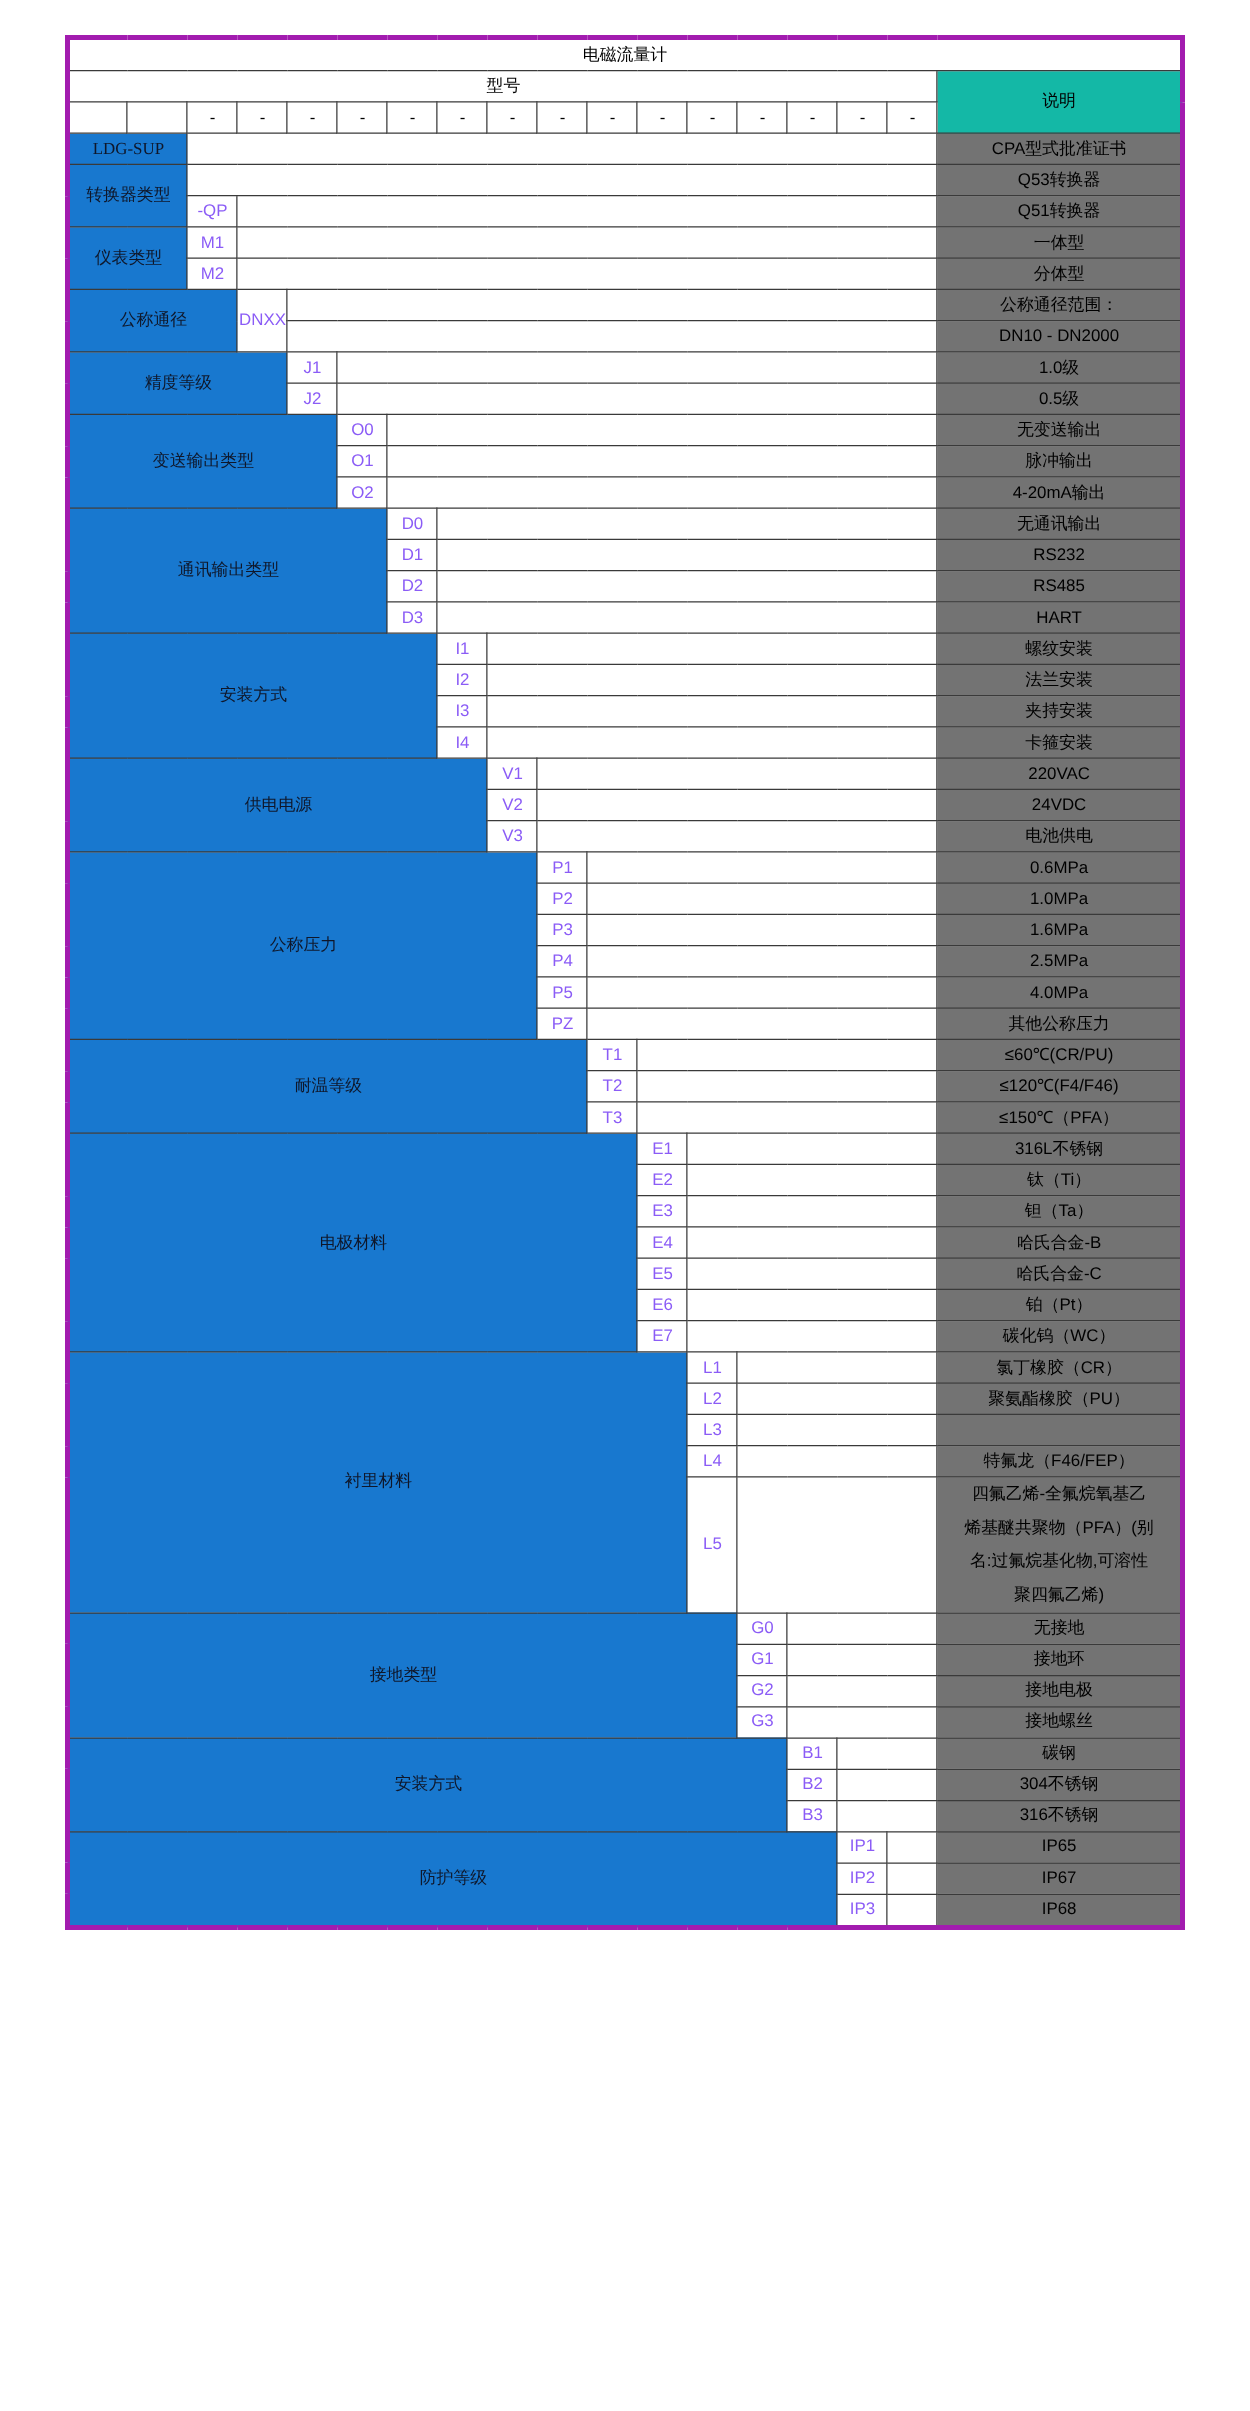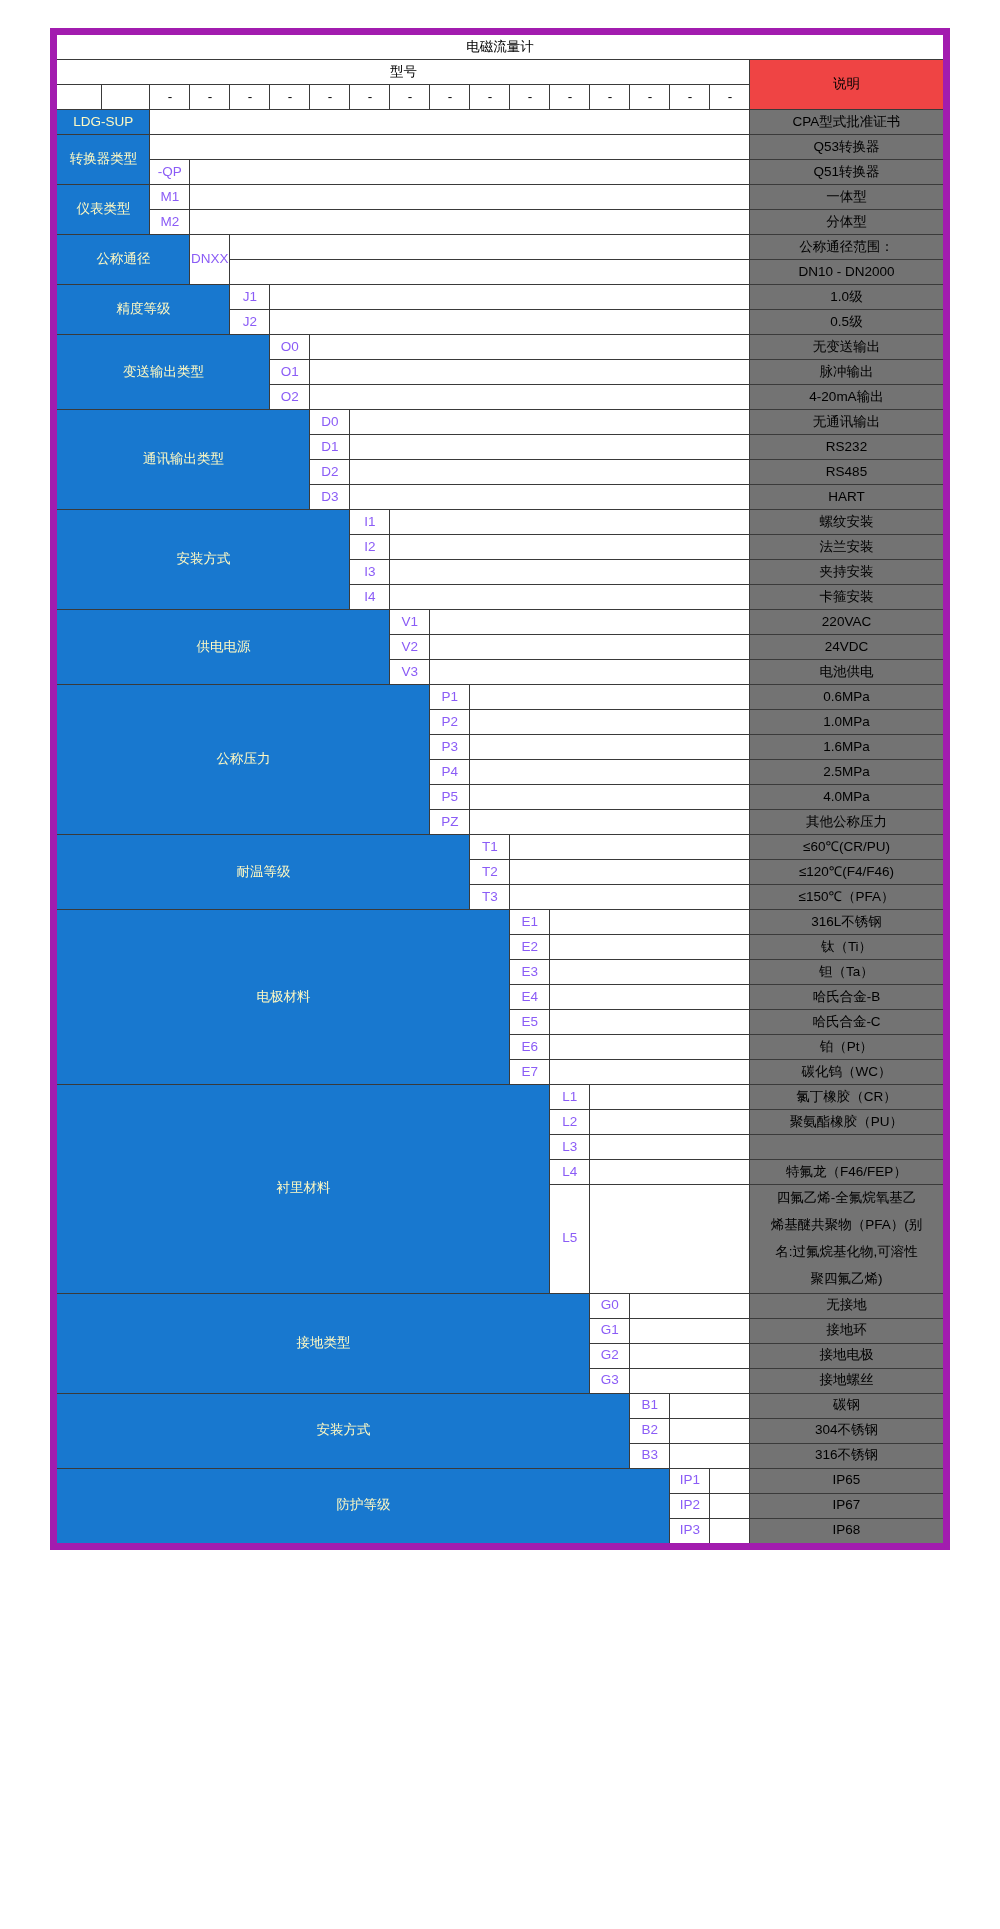--- a/index.html
+++ b/index.html
@@ -18,37 +18,38 @@
     width: 1000px;
     height: 1929px;
     box-sizing: border-box;
     padding: 28px 18px 18px 18px;
   }
   table.spec {
     border-collapse: collapse;
     table-layout: fixed;
     width: 812px;
     margin: 0 auto;
-    border: 7px solid #a21caf;
+    border: 4px solid #a21caf;
   }
   table.spec td {
     border: 1px solid #3a3a3a;
     font-size: 13.5px;
     text-align: center;
     vertical-align: middle;
     padding: 0;
     height: 24px;
     line-height: 1.25;
   }
   
   td.blue {
     background: #1878cf;
-    color: #fef9c3;
+    color: #0f172a;
     font-size: 14.5px;
     font-weight: 400;
+    font-family: Liberation Serif, serif;
   }
   td.blue.small {
     font-size: 13.5px;
   }
   
   td.code {
     background: #ffffff;
     color: #8b5cf6;
     font-size: 13.5px;
   }
@@ -67,21 +68,21 @@
     background: #ffffff;
   }
   td.modelhdr {
     font-size: 15px;
     height: 30px;
     background: #ffffff;
     margin-top: 34px;
   }
   td.deschdr {
     font-size: 15px;
-    background: #ef4444;
+    background: #14b8a6;
   }
   td.dash {
     font-size: 13px;
     height: 26px;
     background: #ffffff;
   }
   .multi {
     display: block;
     padding: 3px 5px;
     line-height: 1.55;

